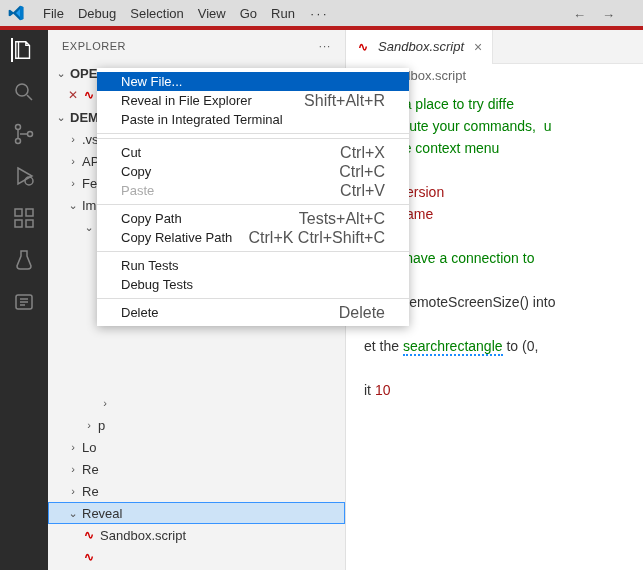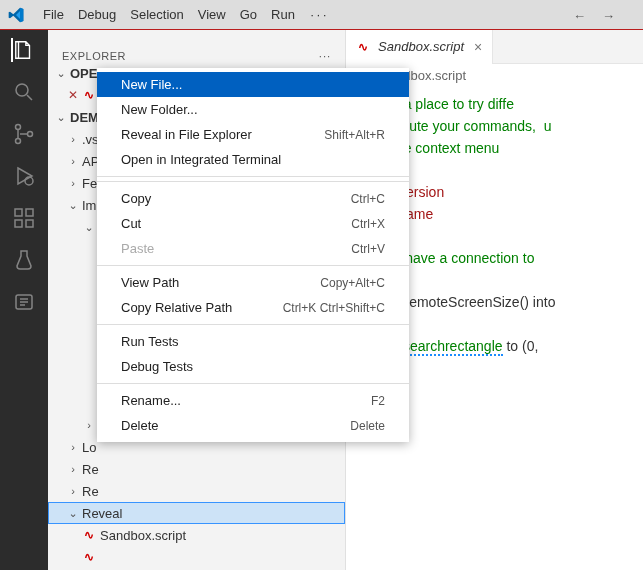--- a/index.html
+++ b/index.html
@@ -1,27 +1,27 @@
 <!DOCTYPE html>
 <html><head>
 <meta charset="utf-8">
 <style>
 * { margin: 0; padding: 0; box-sizing: border-box; font-family: "Segoe UI", Arial, sans-serif; }
 body { width: 643px; height: 570px; background: #fff; overflow: hidden; font-size: 13px; color: #333; }
-.titlebar { height: 30px; background: #dddddd; display: flex; align-items: center; padding: 0 8px; border-bottom: 1px solid #b91c1c; }
+.titlebar { height: 30px; background: #dddddd; display: flex; align-items: center; padding: 0 8px; border-bottom: 4px solid #b91c1c; }
 .vs-icon { width: 16px; height: 16px; margin-right: 12px; }
 .menu-item { padding: 0 7px; cursor: pointer; color: #333; }
 .menu-ell { padding: 0 8px; letter-spacing: 2px; }
 .nav-arrows { margin-left: auto; display: flex; gap: 16px; padding-right: 20px; color: #555; }
 .shell { display: flex; height: calc(570px - 30px); }
 .activitybar { width: 48px; background: #2c2c2c; display: flex; flex-direction: column; align-items: center; padding-top: 8px; gap: 18px; }
 .activity-icon { width: 24px; height: 24px; opacity: 0.55; }
 .activity-icon.active { opacity: 1; border-left: 2px solid #fff; padding-left: 0; margin-left: -2px; }
 .sidebar { width: 298px; background: #f3f3f3; border-right: 1px solid #e0e0e0; display: flex; flex-direction: column; position: relative; }
-.sidebar-header { height: 32px; display: flex; align-items: flex-end; justify-content: space-between; padding: 0 14px; color: #555; font-size: 11px; letter-spacing: 0.5px; }
+.sidebar-header { height: 32px; display: flex; align-items: center; justify-content: space-between; padding: 0 14px; color: #555; font-size: 11px; letter-spacing: 0.5px; }
 .tree { flex: 1; overflow: hidden; font-size: 13px; color: #333; }
 .tree-row { display: flex; align-items: center; height: 22px; padding-left: 6px; white-space: nowrap; }
 .chev { width: 14px; text-align: center; font-size: 11px; color: #555; }
 .tw-label { margin-left: 2px; }
 .bold { font-weight: 600; }
 .indent-1 { padding-left: 18px; }
 .indent-2 { padding-left: 34px; }
 .indent-3 { padding-left: 50px; }
 .selected { background: #cde3f7; outline: 1px solid #3794ff; outline-offset: -1px; }
 .script-ico { color: #d00000; font-weight: bold; margin: 0 4px 0 2px; font-size: 12px; }
@@ -30,25 +30,25 @@
 .tabbar { height: 34px; display: flex; align-items: center; border-bottom: 1px solid #e5e5e5; background: #f3f3f3; }
 .tab { height: 34px; display: flex; align-items: center; padding: 0 10px; background: #fff; border-right: 1px solid #e5e5e5; font-style: italic; gap: 6px; }
 .tab .x { font-style: normal; color: #777; font-size: 14px; margin-left: 4px; }
 .breadcrumb { padding: 4px 12px; color: #666; font-size: 13px; display: flex; align-items: center; gap: 6px; }
 .code { padding: 6px 0 0 18px; font-family: Consolas, monospace; font-size: 14px; line-height: 22px; white-space: pre; overflow: hidden; }
 .c-green { color: #008000; }
 .c-blue { color: #0000ff; }
 .c-red { color: #a31515; }
 .c-squig { border-bottom: 2px dotted #1a8cff; }
 .context-menu { position: absolute; left: 97px; top: 68px; width: 312px; background: #fff; box-shadow: 0 2px 10px rgba(0,0,0,0.3); z-index: 100; padding: 4px 0; }
-.ctx-item { height: 25px; display: flex; align-items: center; justify-content: space-between; padding: 0 24px; color: #222; text-align: center; }
+.ctx-item { height: 19px; display: flex; align-items: center; justify-content: space-between; padding: 0 24px; color: #222; text-align: center; }
 .ctx-item.hl { background: #0060c0; color: #fff; }
 .ctx-item.disabled { color: #aaa; gap: 29px; }
 .ctx-sep { height: 1px; background: #ddd; margin: 4px 0; }
-.ctx-short { color: #555; font-size: 12px; }
+.ctx-short { color: #555; font-size: 16px; }
 </style>
 </head>
 <body>
 
 <div class="titlebar">
   <svg class="vs-icon" viewBox="0 0 24 24">
       <path fill="#0065A9" d="M23 3l-5-2-10 10L3 7 1 8v8l2 1 5-4 10 10 5-2V3z"></path>
       <path fill="#007ACC" d="M18 1l5 2v18l-5 2V1z"></path>
       <path fill="#1F9CF0" d="M18 6v12l-6-6 6-6z"></path>
     </svg>
@@ -201,61 +201,54 @@
 <span>it </span><span class="c-red">10</span>
 </div>
   </div>
 </div>
 
 <div class="context-menu">
   <div class="ctx-item hl">
       <span>New File...</span>
     </div>
   <div class="ctx-item">
-      <span>New Folder...</span>
-    </div>
-  <div class="ctx-item">
       <span>Reveal in File Explorer</span>
       <span class="ctx-short">Shift+Alt+R</span>
     </div>
   <div class="ctx-item">
-      <span>Open in Integrated Terminal</span>
-    </div>
-  <div class="ctx-sep"></div>
-  <div class="ctx-sep"></div>
+      <span>Paste in Integrated Terminal</span>
+    </div>
+  <div class="ctx-sep"></div>
+  <div class="ctx-sep"></div>
+  <div class="ctx-item">
+      <span>Cut</span>
+      <span class="ctx-short">Ctrl+X</span>
+    </div>
   <div class="ctx-item">
       <span>Copy</span>
       <span class="ctx-short">Ctrl+C</span>
-    </div>
-  <div class="ctx-item">
-      <span>Cut</span>
-      <span class="ctx-short">Ctrl+X</span>
     </div>
   <div class="ctx-item disabled">
       <span>Paste</span>
       <span class="ctx-short">Ctrl+V</span>
     </div>
   <div class="ctx-sep"></div>
   <div class="ctx-item">
-      <span>View Path</span>
-      <span class="ctx-short">Copy+Alt+C</span>
+      <span>Copy Path</span>
+      <span class="ctx-short">Tests+Alt+C</span>
     </div>
   <div class="ctx-item">
       <span>Copy Relative Path</span>
       <span class="ctx-short">Ctrl+K Ctrl+Shift+C</span>
     </div>
   <div class="ctx-sep"></div>
   <div class="ctx-item">
       <span>Run Tests</span>
     </div>
   <div class="ctx-item">
       <span>Debug Tests</span>
     </div>
   <div class="ctx-sep"></div>
   <div class="ctx-item">
-      <span>Rename...</span>
-      <span class="ctx-short">F2</span>
-    </div>
-  <div class="ctx-item">
       <span>Delete</span>
       <span class="ctx-short">Delete</span>
     </div>
 </div>
 
 </body></html>

